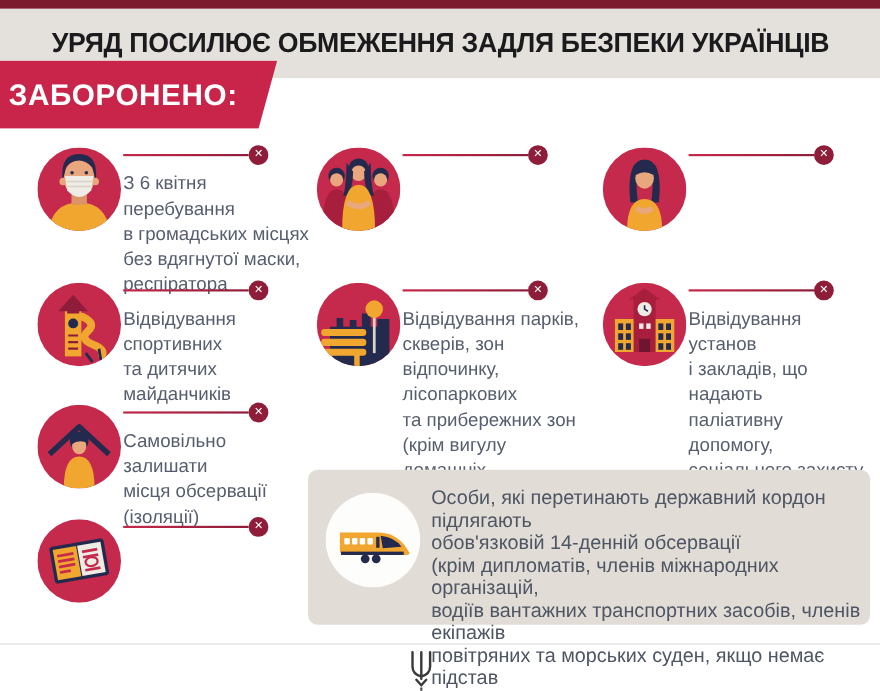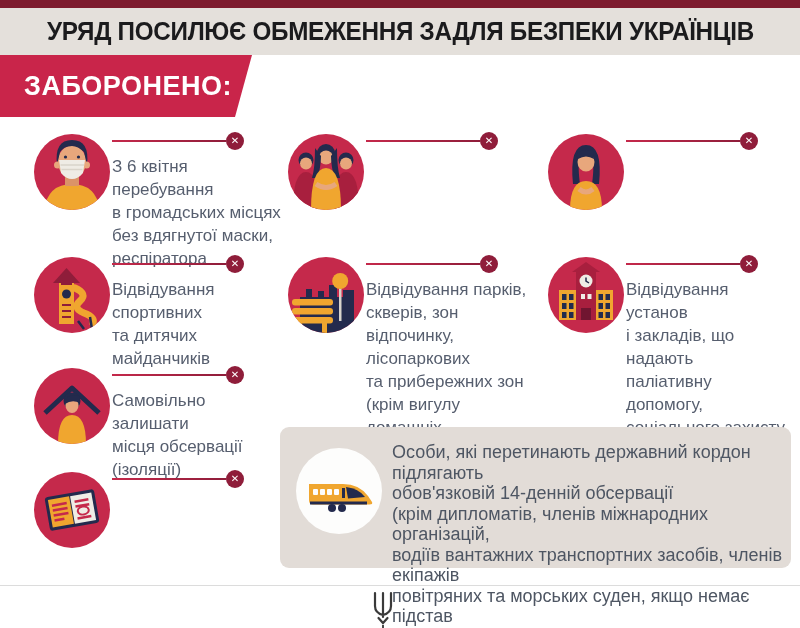--- a/index.html
+++ b/index.html
@@ -2,29 +2,29 @@
 <html><head>
 <meta charset="utf-8">
 <style>
   html,body{margin:0;padding:0;}
   body{width:800px;height:628px;position:relative;background:#ffffff;
        font-family:"Liberation Sans","DejaVu Sans",sans-serif;overflow:hidden;}
   .abs{position:absolute;}
   
   .top-strip{left:0;top:0;width:800px;height:8px;background:#7D1B2E;}
   
-  .title-band{left:0;top:8px;width:800px;height:47px;background:#E4E0DB;
+  .title-band{left:0;top:8px;width:800px;height:63px;background:#E4E0DB;
               display:flex;align-items:center;justify-content:center;}
   .title-band h1{margin:0;font-size:25px;font-weight:700;color:#1B1B1D;
                  letter-spacing:-0.3px;white-space:nowrap;transform:scaleX(0.97);}
   
   .badge{left:0;top:55px;width:252px;height:62px;background:#C9254A;
          clip-path:polygon(0 0,100% 0,calc(100% - 17px) 100%,0 100%);
          display:flex;align-items:center;}
-  .badge span{color:#ffffff;font-size:27px;font-weight:700;padding-left:24px;letter-spacing:0.5px;}
+  .badge span{color:#ffffff;font-size:27px;font-weight:700;padding-left:8px;letter-spacing:0.5px;}
   
   .item{display:flex;align-items:flex-start;}
   .icon-circle{width:76px;height:76px;flex:0 0 76px;margin-top:2px;}
   .item-body{margin-left:2px;}
   .rule{display:flex;align-items:center;width:132px;height:18px;margin-top:0px;}
   .rule i{flex:1;height:2.5px;background:linear-gradient(90deg,#C5294B,#8F1D3A);}
   .x-badge{width:18px;height:18px;border-radius:50%;background:#8F1D3A;color:#fff;
            font-size:10px;font-weight:700;display:flex;align-items:center;justify-content:center;
            flex:0 0 18px;line-height:1;}
   .item-text{margin:5px 0 0 0;font-size:17px;line-height:23px;color:#565E6E;

